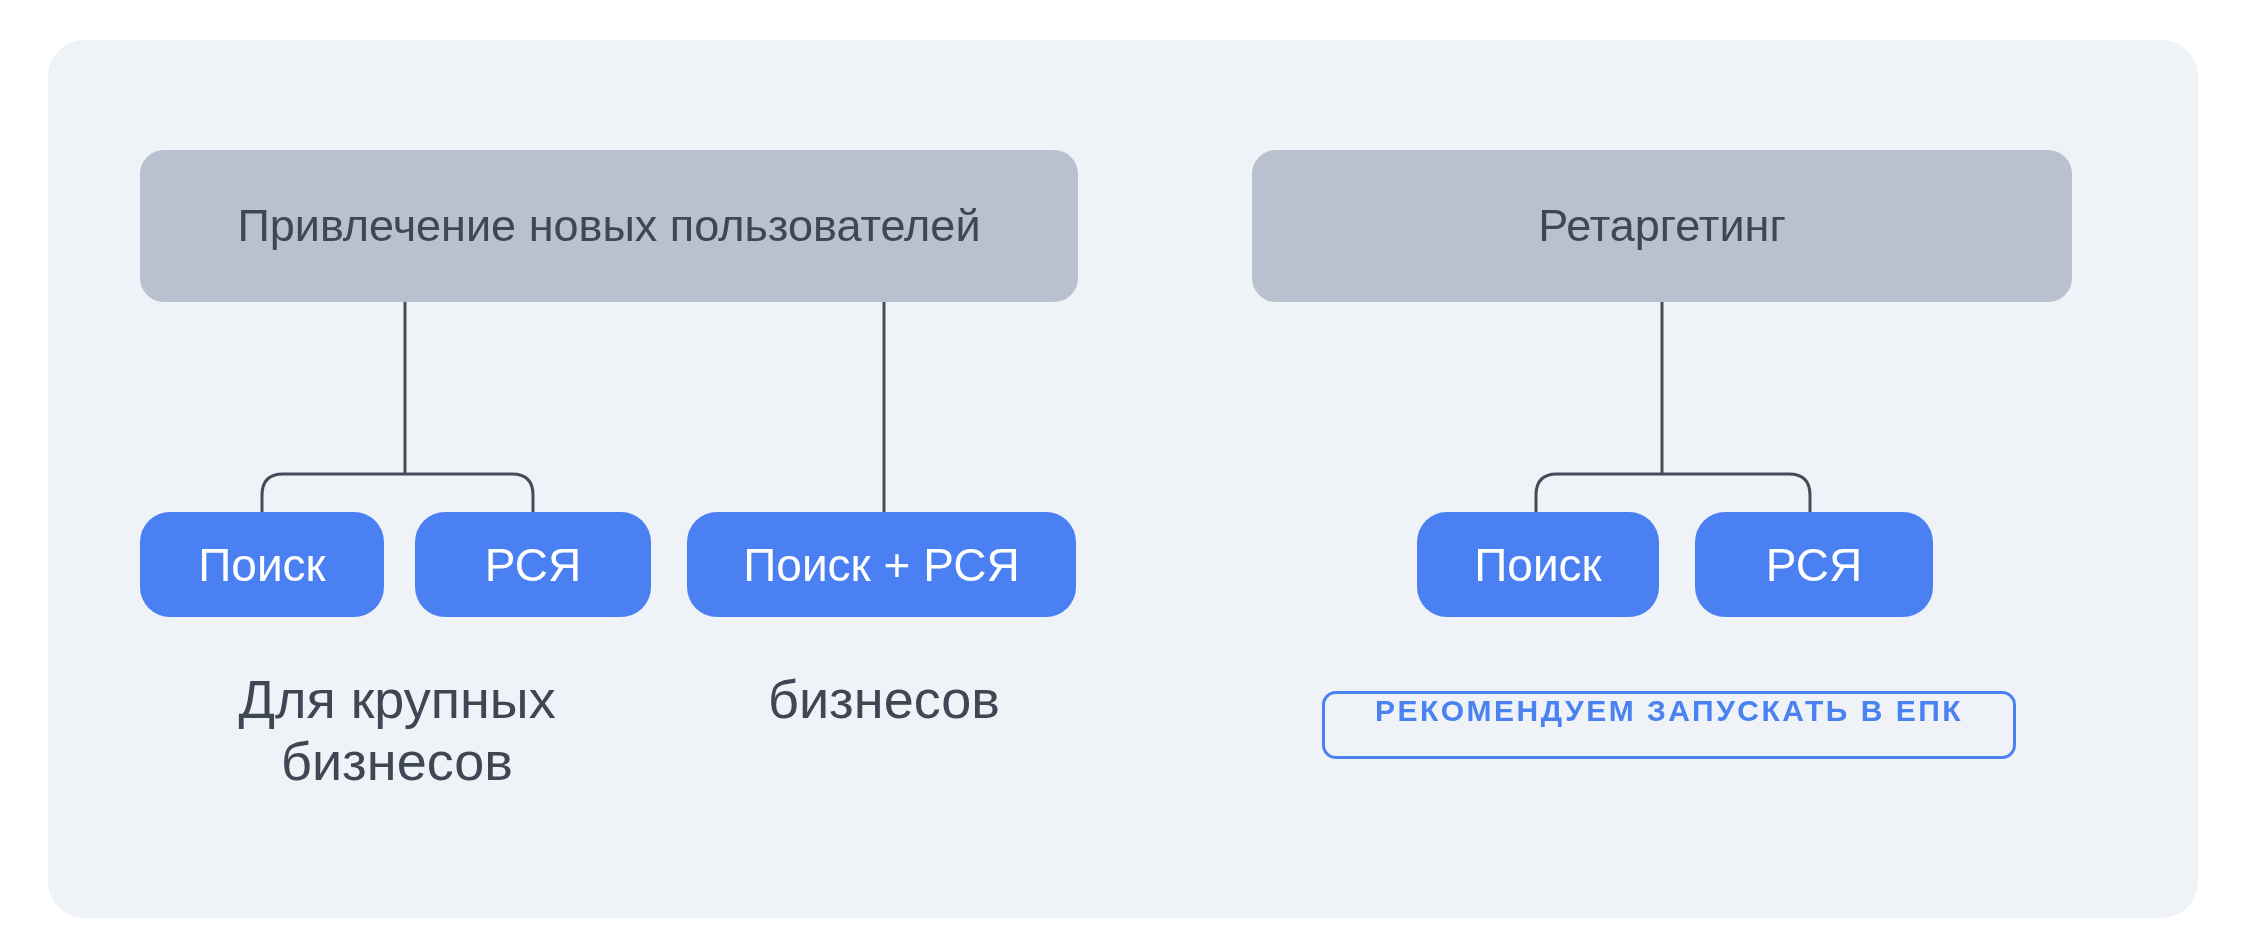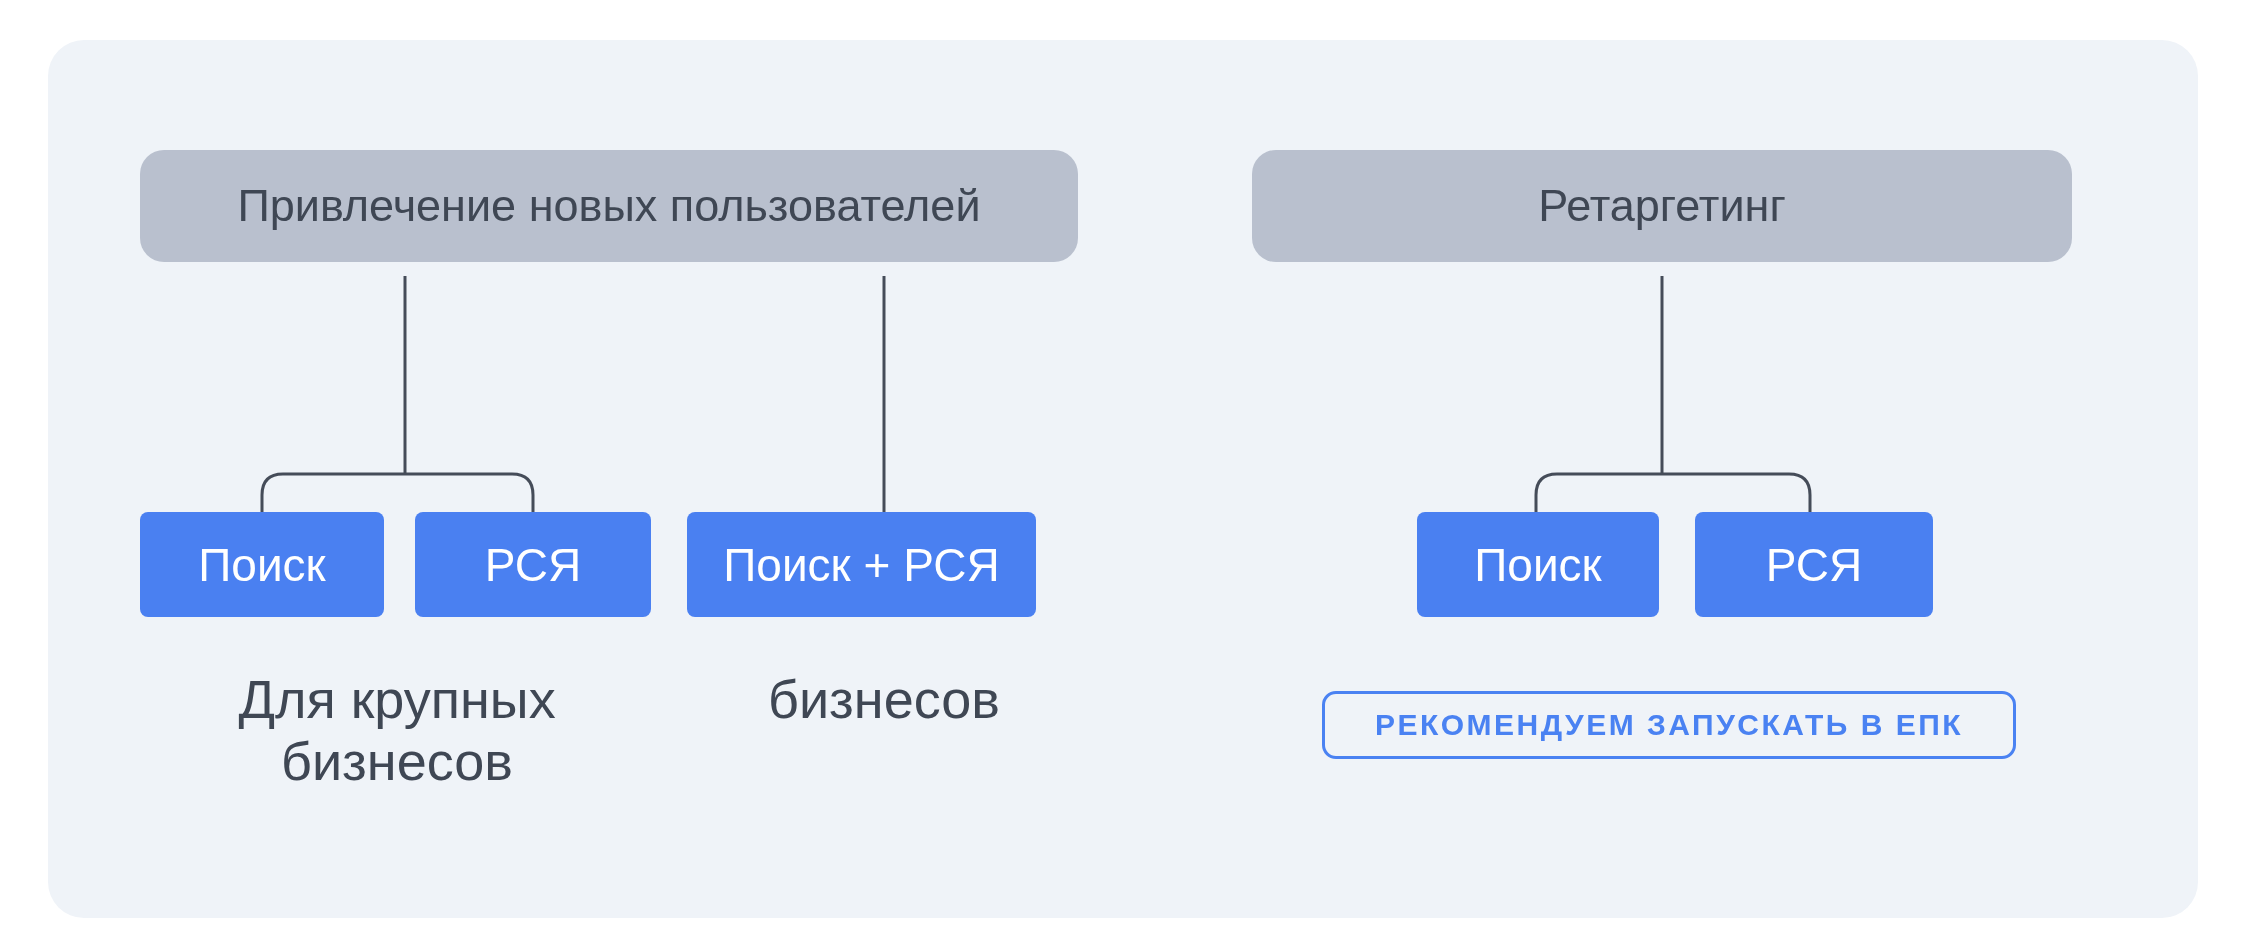--- a/index.html
+++ b/index.html
@@ -44,27 +44,27 @@
     align-items: center;
     justify-content: center;
     text-align: center;
     box-sizing: border-box;
   }
   .node.gray {
     background: var(--node-bg, #b9c0ce);
     color: var(--node-text, #3f4754);
     border-radius: 24px;
     font-size: 45px;
-    height: 112px;
+    height: 152px;
     top: 150px;
   }
   .node.blue {
     background: var(--accent, #4a80f1);
     color: var(--accent-text, #ffffff);
-    border-radius: 8px;
+    border-radius: 30px;
     font-size: 46px;
     height: 105px;
     top: 512px;
   }
   .caption {
     position: absolute;
     top: 668px;
     width: 400px;
     color: var(--node-text, #3f4754);
     font-size: 54px;
@@ -79,30 +79,29 @@
     height: 68px;
     box-sizing: border-box;
     border: 3px solid var(--badge, #4a82f2);
     border-radius: 14px;
     color: var(--badge, #4a82f2);
     background: transparent;
     font-size: 30px;
     font-weight: bold;
     letter-spacing: 2.5px;
     display: flex;
-    align-items: center;
     justify-content: center;
     white-space: nowrap;
   }
   
   .n-attract { left: 140px; width: 938px; }
   .n-retarget { left: 1252px; width: 820px; }
   .n-search-l { left: 140px; width: 244px; }
   .n-rsya-l { left: 415px; width: 236px; }
-  .n-search-rsya { left: 687px; width: 349px; }
+  .n-search-rsya { left: 687px; width: 389px; }
   .n-search-r { left: 1417px; width: 242px; }
   .n-rsya-r { left: 1695px; width: 238px; }
   .c-large { left: 197px; }
   .c-small { left: 684px; }
 </style>
 </head>
 <body>
 
 <div class="stage">
 

